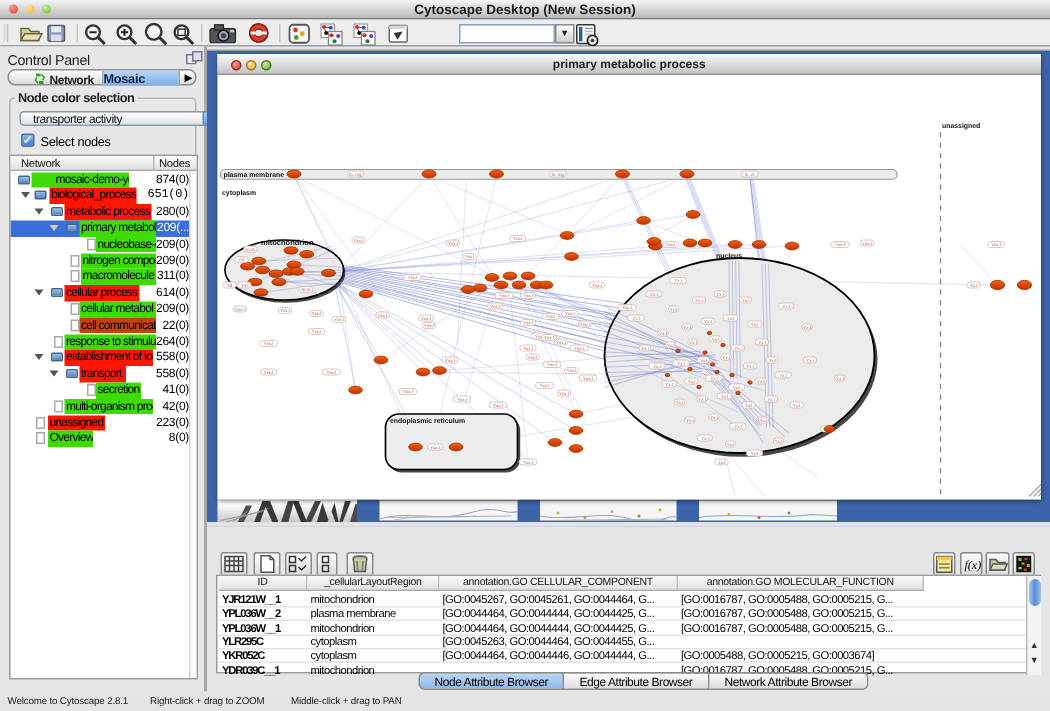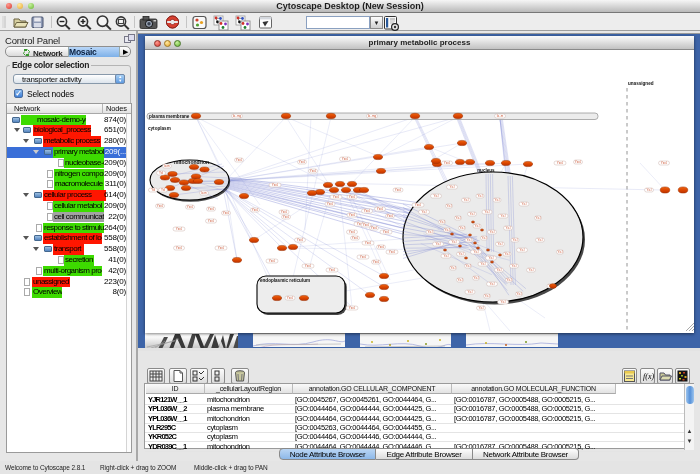--- a/index.html
+++ b/index.html
@@ -8,21 +8,21 @@
 .ball{position:absolute;top:3px;width:6px;height:6px;border-radius:50%;}
 #toolbar{position:absolute;left:0;top:13px;width:700px;height:18px;background:#ededed;border-bottom:1px solid #9e9e9e;}
 #searchlbl{position:absolute;left:279px;top:5px;font-size:7.5px;color:#111;margin-left:44px;}
 #searchbox{position:absolute;left:306px;top:3px;width:64px;height:13px;background:#fff;border:1px solid #8aa0c0;}
 #searchdrop{position:absolute;left:370px;top:3px;width:13px;height:13px;background:linear-gradient(#fdfdfd,#d0d0d0);border:1px solid #8a8a8a;font-size:6px;text-align:center;line-height:13px;color:#222;}
 #cp{position:absolute;left:0;top:31px;width:138px;height:430px;background:#e7e7e7;border-right:2px solid #a8a8a8;}
 #cp .title{position:absolute;left:5px;top:4px;font-size:9.5px;letter-spacing:-0.2px;color:#222;}
 #cptabs{position:absolute;left:5px;top:15px;width:126px;height:11px;background:linear-gradient(#ffffff,#dadada);border:1px solid #8f8f8f;border-radius:5px;}
 #fieldlbl{position:absolute;left:10px;top:29px;font-size:8.5px;letter-spacing:-0.3px;font-weight:bold;color:#222;background:#e7e7e7;padding:0 2px;z-index:2;}
 #fieldset{position:absolute;left:6px;top:34px;width:125px;height:67px;border:1px solid #b4b4b4;border-radius:3px;}
-#combo{position:absolute;left:13px;top:43px;width:112px;height:10px;background:linear-gradient(#ffffff,#dce4ec);border:1px solid #8899aa;border-radius:3px;font-size:8px;letter-spacing:-0.3px;color:#111;line-height:9px;padding-left:8px;}
+#combo{position:absolute;left:13px;top:43px;width:132px;height:10px;background:linear-gradient(#ffffff,#dce4ec);border:1px solid #8899aa;border-radius:3px;font-size:8px;letter-spacing:-0.3px;color:#111;line-height:9px;padding-left:8px;}
 #combobtn{position:absolute;right:-1px;top:-1px;width:10px;height:10px;background:linear-gradient(#a8d0f4,#5e9ae0);border-radius:2px;border:1px solid #7088a8;font-size:4px;color:#fff;text-align:center;line-height:4px;}
 #checkbox{position:absolute;left:14px;top:58px;width:9px;height:9px;background:linear-gradient(#8abaee,#3f7ed6);border:1px solid #4a6ea0;border-radius:2px;color:#fff;font-size:8px;line-height:8px;text-align:center;font-weight:bold;}
 #checklbl{position:absolute;left:27px;top:58px;font-size:8.5px;letter-spacing:-0.2px;color:#000;}
 #tree{position:absolute;left:6px;top:72px;width:126px;height:350px;background:#fff;border:1px solid #9a9a9a;overflow:hidden;}
 #treehead{position:absolute;left:0;top:0;width:124px;height:10px;background:linear-gradient(#fafafa,#e2e2e2);border-bottom:1px solid #a8a8a8;font-size:7.5px;letter-spacing:-0.2px;color:#111;}
 #treesb{position:absolute;right:0;top:10px;width:5px;height:339px;border-left:1px solid #d4d4d4;background:#fcfcfc;}
 .trow{position:absolute;left:0;width:119px;height:10.8px;font-size:8px;letter-spacing:-0.5px;color:#000;}
 .tlabel{position:absolute;top:0;height:10.8px;line-height:10.8px;overflow:hidden;white-space:nowrap;}
 .tval{position:absolute;right:0px;top:0;height:10.8px;line-height:10.8px;font-size:8px;letter-spacing:-0.2px;}
 .arrow{position:absolute;top:3px;width:0;height:0;border-left:3px solid transparent;border-right:3px solid transparent;border-top:4px solid #555;}
@@ -136,40 +136,40 @@
         <path d="M2 1 L5 1 L5 3 L2 3 Z" fill="#3a9a30"></path>
         <path d="M4 6 L7 6 L7 8 L4 8 Z" fill="#3a9a30"></path>
         <path d="M5.5 1.5 L7.5 3.5 L6.5 5.5" stroke="#3a9a30" fill="none"></path>
         <path d="M3.5 7.5 L1.5 5.5 L2.5 3.5" stroke="#3a9a30" fill="none"></path>
       </svg>
     <div class="abs" style="left:27px;top:1.5px;font-size:8px;letter-spacing:-0.3px;font-weight:bold;color:#222;">Network</div>
     <div class="abs" style="left:62px;top:0px;width:52px;height:9.5px;background:linear-gradient(#b8d6f8,#7db0e8);border-left:1px solid #9aa;border-right:1px solid #9aa;text-align:left;font-size:8.5px;letter-spacing:-0.2px;font-weight:bold;line-height:10px;color:#0c2242;">Mosaic</div>
     <div class="abs" style="left:117px;top:1px;font-size:7px;color:#000;">▶</div>
   </div>
   <div id="fieldset"></div>
-  <div id="fieldlbl">Edge color selection</div>
+  <div id="fieldlbl">Node color selection</div>
   <div id="combo">transporter activity<div id="combobtn">▲<br>▼</div></div>
   <div id="checkbox">✓</div>
   <div id="checklbl">Select nodes</div>
   <div id="tree">
     <div id="treehead">
         <span style="position:absolute;left:7px;top:0px;">Network</span>
         <span style="position:absolute;left:99px;top:0px;">Nodes</span>
         <span style="position:absolute;left:95px;top:0;height:10px;border-left:1px solid #b5b5b5;"></span>
       </div>
     <div class="trow" style="top:10.5px;">
         <span class="folder" style="left:5px;"></span>
         <span class="tlabel" style="left:14px;width:65px;background:#3ddb00;padding-left:16px;">mosaic-demo-yeast</span>
         <span class="tval" style="color:#000;">874(0)</span>
       </div>
       <div class="trow" style="top:21.3px;">
         <span class="arrow" style="left:7px;border-top-color:#555;"></span>
         <span class="folder" style="left:16px;"></span>
         <span class="tlabel" style="left:26px;width:58px;background:#ff1600;padding-left:1px;">biological_process</span>
-        <span class="tval" style="color:#000;">651(0)</span>
+        <span class="tval" style="color:#000;font-family:Liberation Mono, monospace;">651(0)</span>
       </div>
       <div class="trow" style="top:32.1px;">
         <span class="arrow" style="left:16px;border-top-color:#555;"></span>
         <span class="folder" style="left:27px;"></span>
         <span class="tlabel" style="left:36px;width:58px;background:#ff1600;padding-left:1px;">metabolic process</span>
         <span class="tval" style="color:#000;">280(0)</span>
       </div>
       <div class="trow" style="top:42.9px;background:#3a6fd8;">
         <span class="arrow" style="left:26px;border-top-color:#ccc;"></span>
         <span class="folder" style="left:37px;"></span>
@@ -187,31 +187,31 @@
         <span class="tval" style="color:#000;">209(0)</span>
       </div>
       <div class="trow" style="top:75.3px;">
         <span class="file" style="left:40px;"></span>
         <span class="tlabel" style="left:47px;width:50px;background:#3ddb00;padding-left:1px;">macromolecule</span>
         <span class="tval" style="color:#000;">311(0)</span>
       </div>
       <div class="trow" style="top:86.1px;">
         <span class="arrow" style="left:16px;border-top-color:#555;"></span>
         <span class="folder" style="left:27px;"></span>
-        <span class="tlabel" style="left:36px;width:63px;background:#ff1600;padding-left:1px;">cellular process</span>
+        <span class="tlabel" style="left:36px;width:50px;background:#ff1600;padding-left:1px;">cellular process</span>
         <span class="tval" style="color:#000;">614(0)</span>
       </div>
       <div class="trow" style="top:96.9px;">
         <span class="file" style="left:40px;"></span>
         <span class="tlabel" style="left:46px;width:51px;background:#3ddb00;padding-left:1px;">cellular metabol</span>
         <span class="tval" style="color:#000;">209(0)</span>
       </div>
       <div class="trow" style="top:107.7px;">
         <span class="file" style="left:40px;"></span>
-        <span class="tlabel" style="left:46px;width:51px;background:#a3a3a3;padding-left:1px;">cell communicat</span>
+        <span class="tlabel" style="left:46px;width:51px;background:#c2410c;padding-left:1px;">cell communicat</span>
         <span class="tval" style="color:#000;">22(0)</span>
       </div>
       <div class="trow" style="top:118.5px;padding-left:21px;">
         <span class="file" style="left:29px;"></span>
         <span class="tlabel" style="left:36px;width:61px;background:#3ddb00;padding-left:1px;">response to stimulu</span>
         <span class="tval" style="color:#000;">264(0)</span>
       </div>
       <div class="trow" style="top:129.3px;">
         <span class="arrow" style="left:16px;border-top-color:#555;"></span>
         <span class="folder" style="left:27px;"></span>
@@ -798,24 +798,24 @@
       <div class="dcell" style="left:150px;top:29.6px;width:156px;">[GO:0044464, GO:0044444, GO:0044425, G...</div>
       <div class="dcell" style="left:309px;top:29.6px;width:161px;">[GO:0016787, GO:0005488, GO:0005215, G...</div>
       <div class="abs" style="left:0;top:38.6px;width:539px;height:1px;background:#e4e4e4;"></div>
       <div class="dcell" style="left:3px;top:38.9px;width:56px;font-weight:bold;letter-spacing:-0.8px;">YLR295C</div>
       <div class="dcell" style="left:62px;top:38.9px;width:85px;">cytoplasm</div>
       <div class="dcell" style="left:150px;top:38.9px;width:156px;">[GO:0045263, GO:0044464, GO:0044455, G...</div>
       <div class="abs" style="left:0;top:47.9px;width:539px;height:1px;background:#e4e4e4;"></div>
       <div class="dcell" style="left:3px;top:48.2px;width:56px;font-weight:bold;letter-spacing:-0.8px;">YKR052C</div>
       <div class="dcell" style="left:62px;top:48.2px;width:85px;">cytoplasm</div>
       <div class="dcell" style="left:150px;top:48.2px;width:156px;">[GO:0044464, GO:0044446, GO:0044444, G...</div>
+      <div class="dcell" style="left:309px;top:48.2px;width:161px;">[GO:0005488, GO:0005215, GO:0003674]</div>
       <div class="abs" style="left:0;top:57.2px;width:539px;height:1px;background:#e4e4e4;"></div>
       <div class="dcell" style="left:3px;top:57.5px;width:56px;font-weight:bold;letter-spacing:-0.8px;">YDR039C__1</div>
       <div class="dcell" style="left:62px;top:57.5px;width:85px;">mitochondrion</div>
-      <div class="dcell" style="left:150px;top:57.5px;width:156px;">[GO:0044464, GO:0044444, GO:0044446, G...</div>
       <div class="dcell" style="left:309px;top:57.5px;width:161px;">[GO:0016787, GO:0005488, GO:0005215, G...</div>
       <div class="abs" style="left:0;top:66.5px;width:539px;height:1px;background:#e4e4e4;"></div>
       <div class="abs" style="left:539px;top:0;width:10px;height:66px;border-left:1px solid #bbb;background:#f4f4f4;">
         <div class="abs" style="left:1px;top:2px;width:8px;height:18px;border-radius:4px;background:linear-gradient(90deg,#9cc4ee,#5590d8,#9cc4ee);"></div>
         <div class="abs" style="left:0px;top:44px;width:9px;height:10px;font-size:6px;text-align:center;color:#333;">▲</div>
         <div class="abs" style="left:0px;top:54px;width:9px;height:10px;font-size:6px;text-align:center;color:#333;">▼</div>
       </div>
     </div>
   <div class="dtab" style="left:141px;top:97px;width:97px;background:linear-gradient(#bad6f4,#8db8e8);border-radius:4px 0 0 4px;">Node Attribute Browser</div>
   <div class="dtab" style="left:238px;top:97px;width:97px;border-left:0;">Edge Attribute Browser</div>

